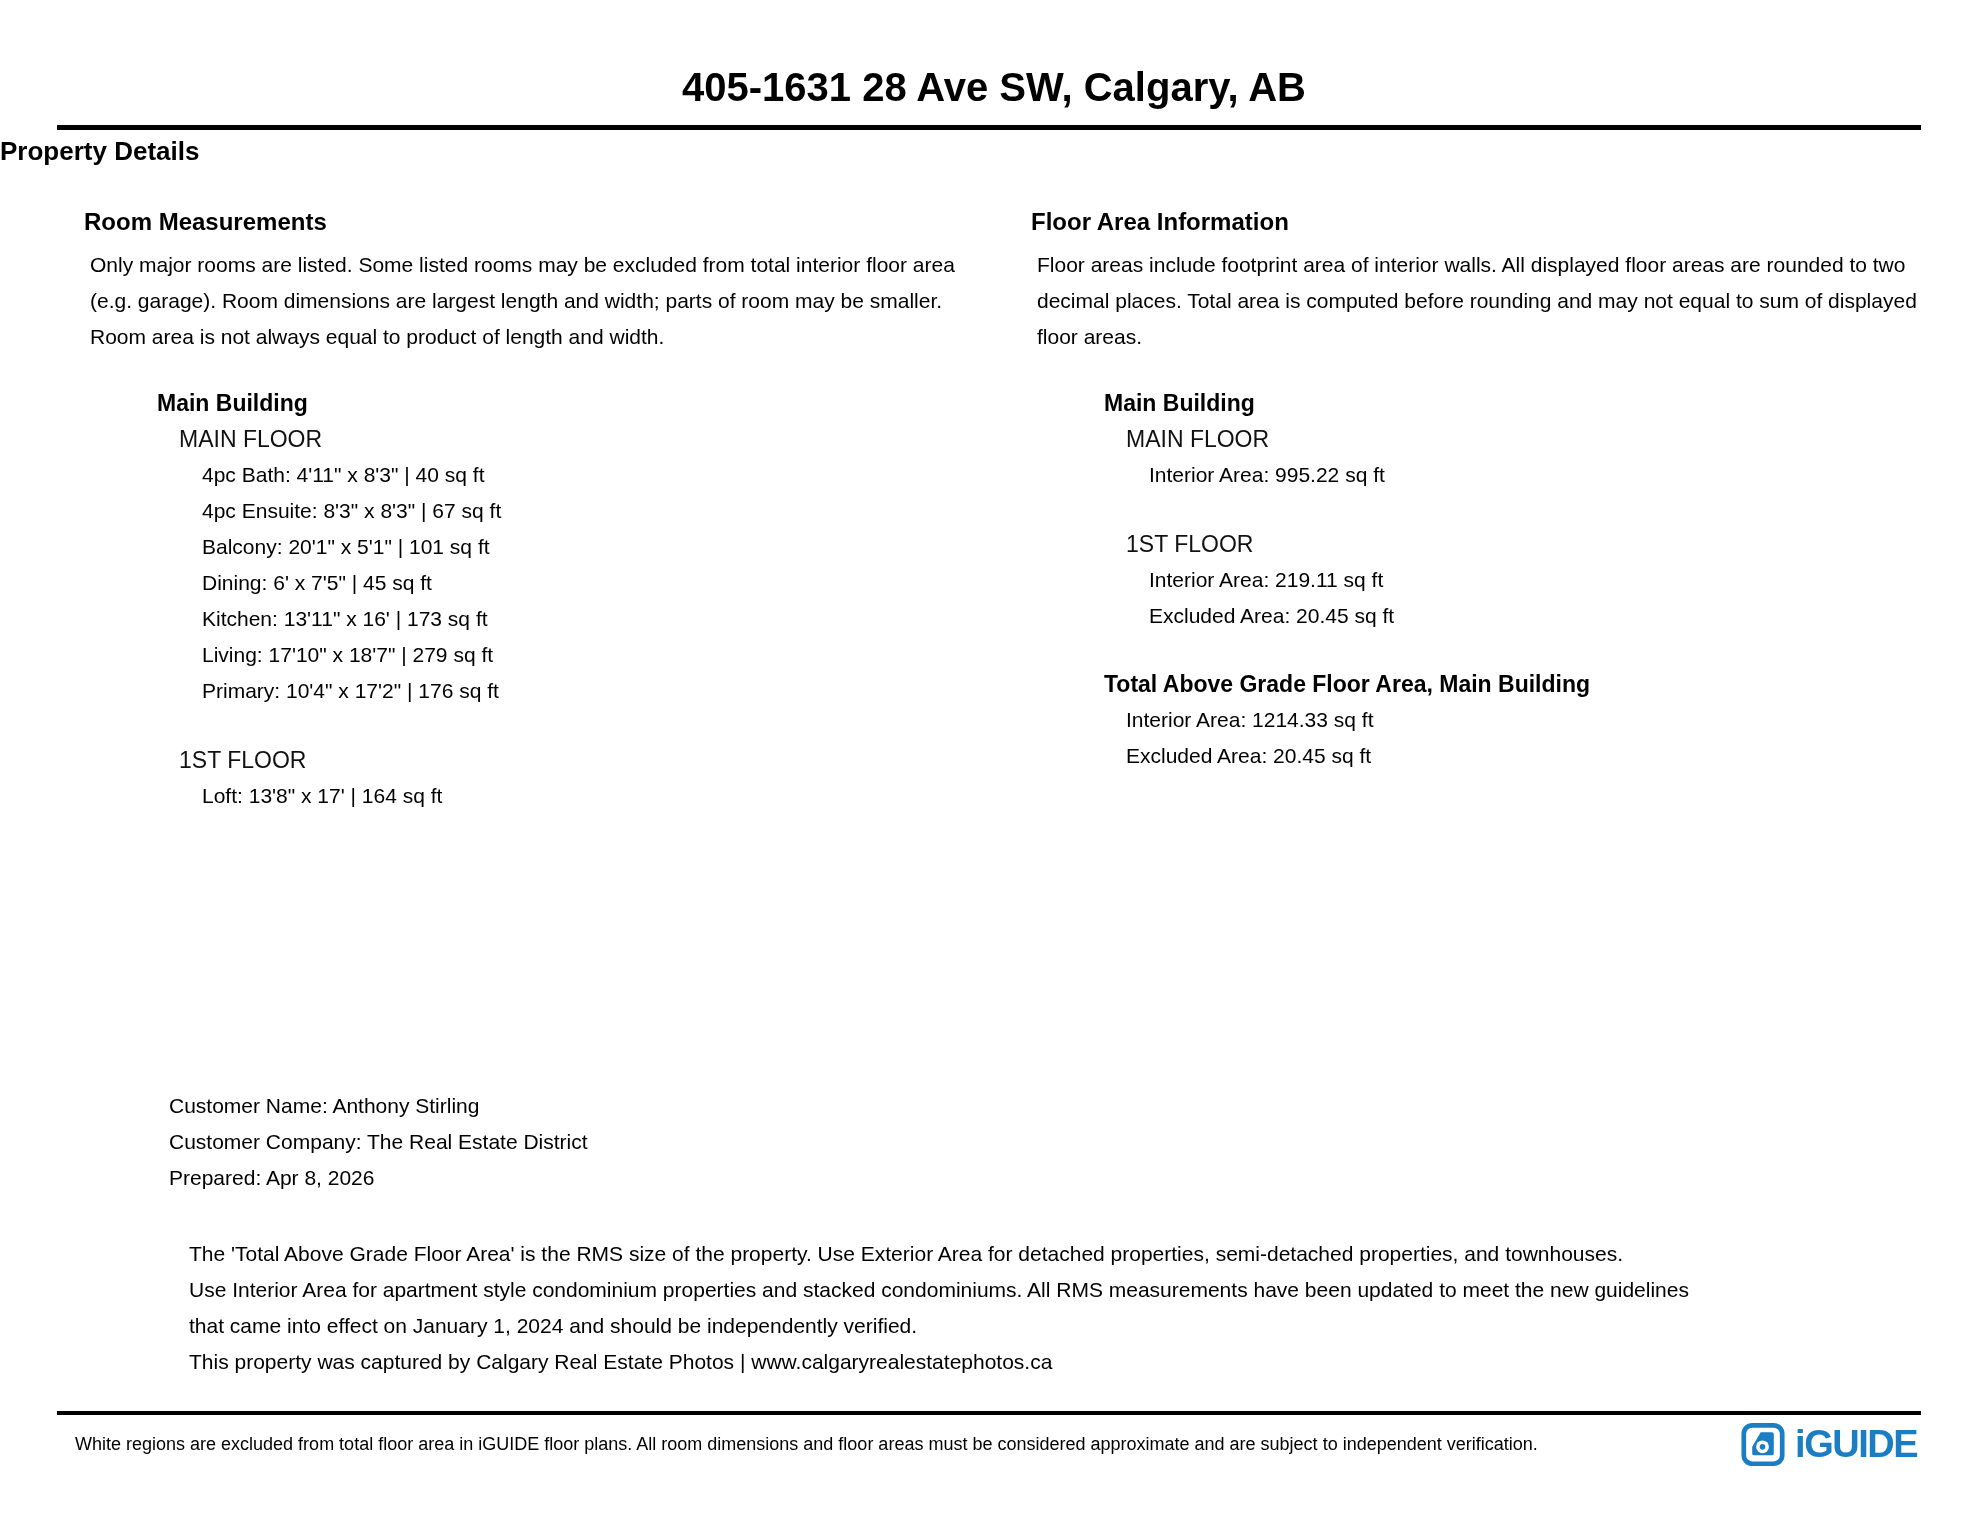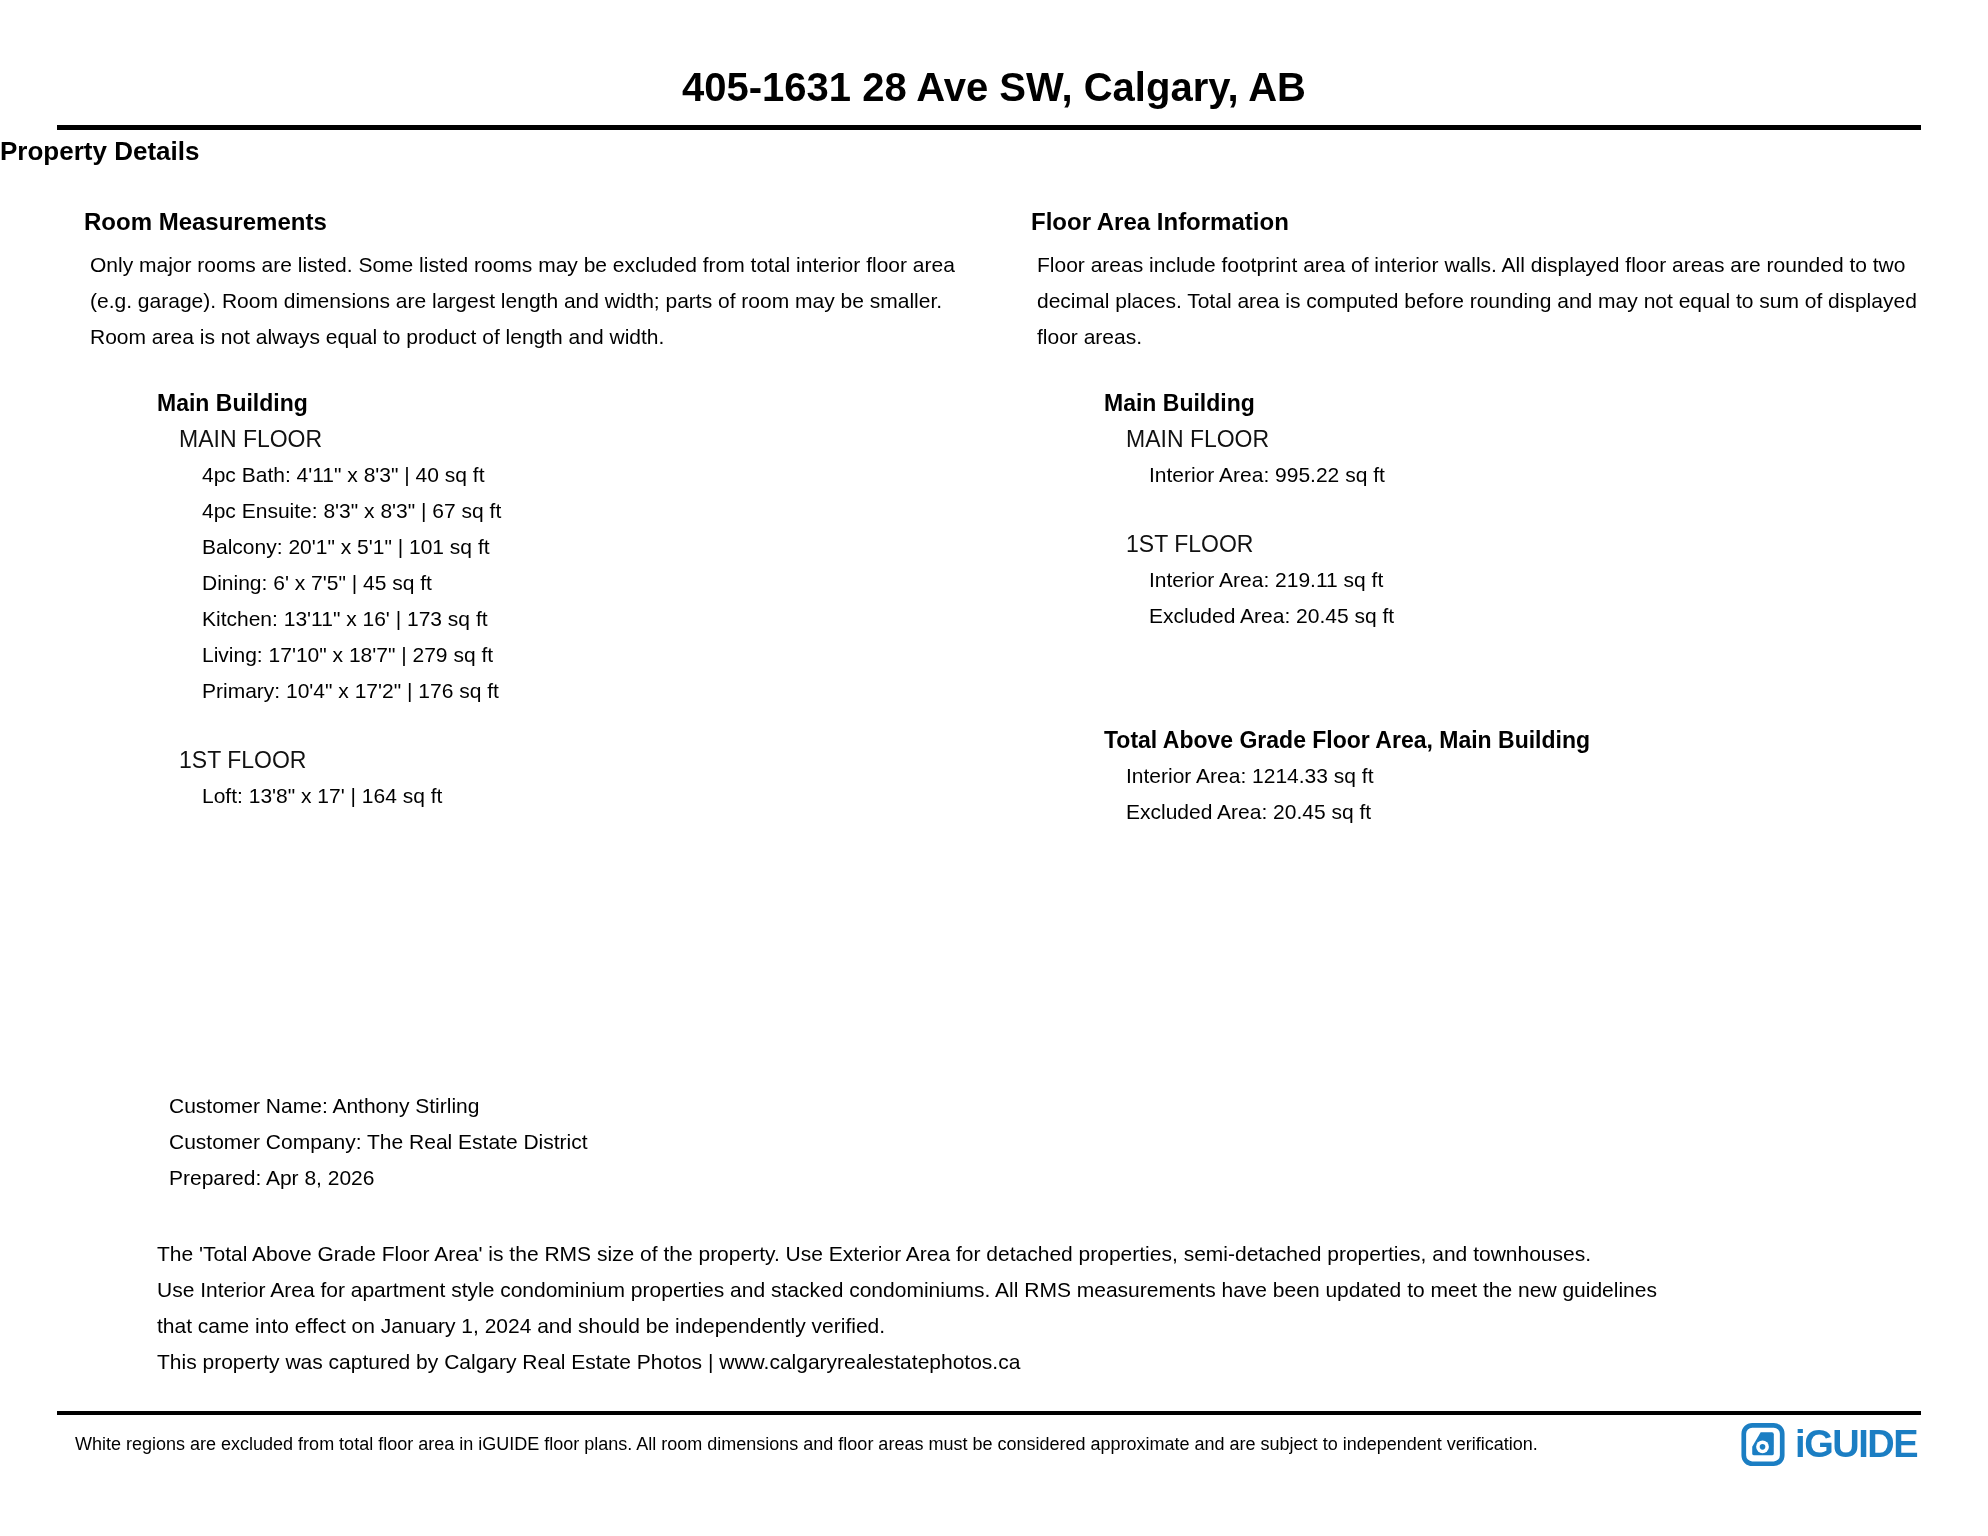--- a/index.html
+++ b/index.html
@@ -68,21 +68,21 @@
     color: #111;
   }
   .item {
     margin-left: 118px;
     font-size: 21px;
     line-height: 36px;
     white-space: nowrap;
   }
   .floor + .floor { margin-top: 33px; }
 
-  .total-block { margin-top: 88px; }
+  .total-block { margin-top: 32px; }
   .total-heading {
     margin: 0 0 0 73px;
     font-size: 23px;
     font-weight: bold;
     line-height: 36px;
     white-space: nowrap;
   }
   .total-block .item { margin-left: 95px; }
 
   
@@ -92,21 +92,21 @@
     font-size: 21px;
     line-height: 36px;
   }
   .customer .line { white-space: nowrap; margin-left: 12px; }
   .disclaimer {
     position: absolute;
     top: 1236px; left: 157px;
     font-size: 21px;
     line-height: 36px;
   }
-  .disclaimer .line { white-space: nowrap; }
+  .disclaimer .line { white-space: nowrap; margin-left: 32px; }
 
   
   .footer-note {
     position: absolute;
     top: 1433px; left: 75px;
     font-size: 18px;
     line-height: 23px;
     white-space: nowrap;
   }
   .logo {

